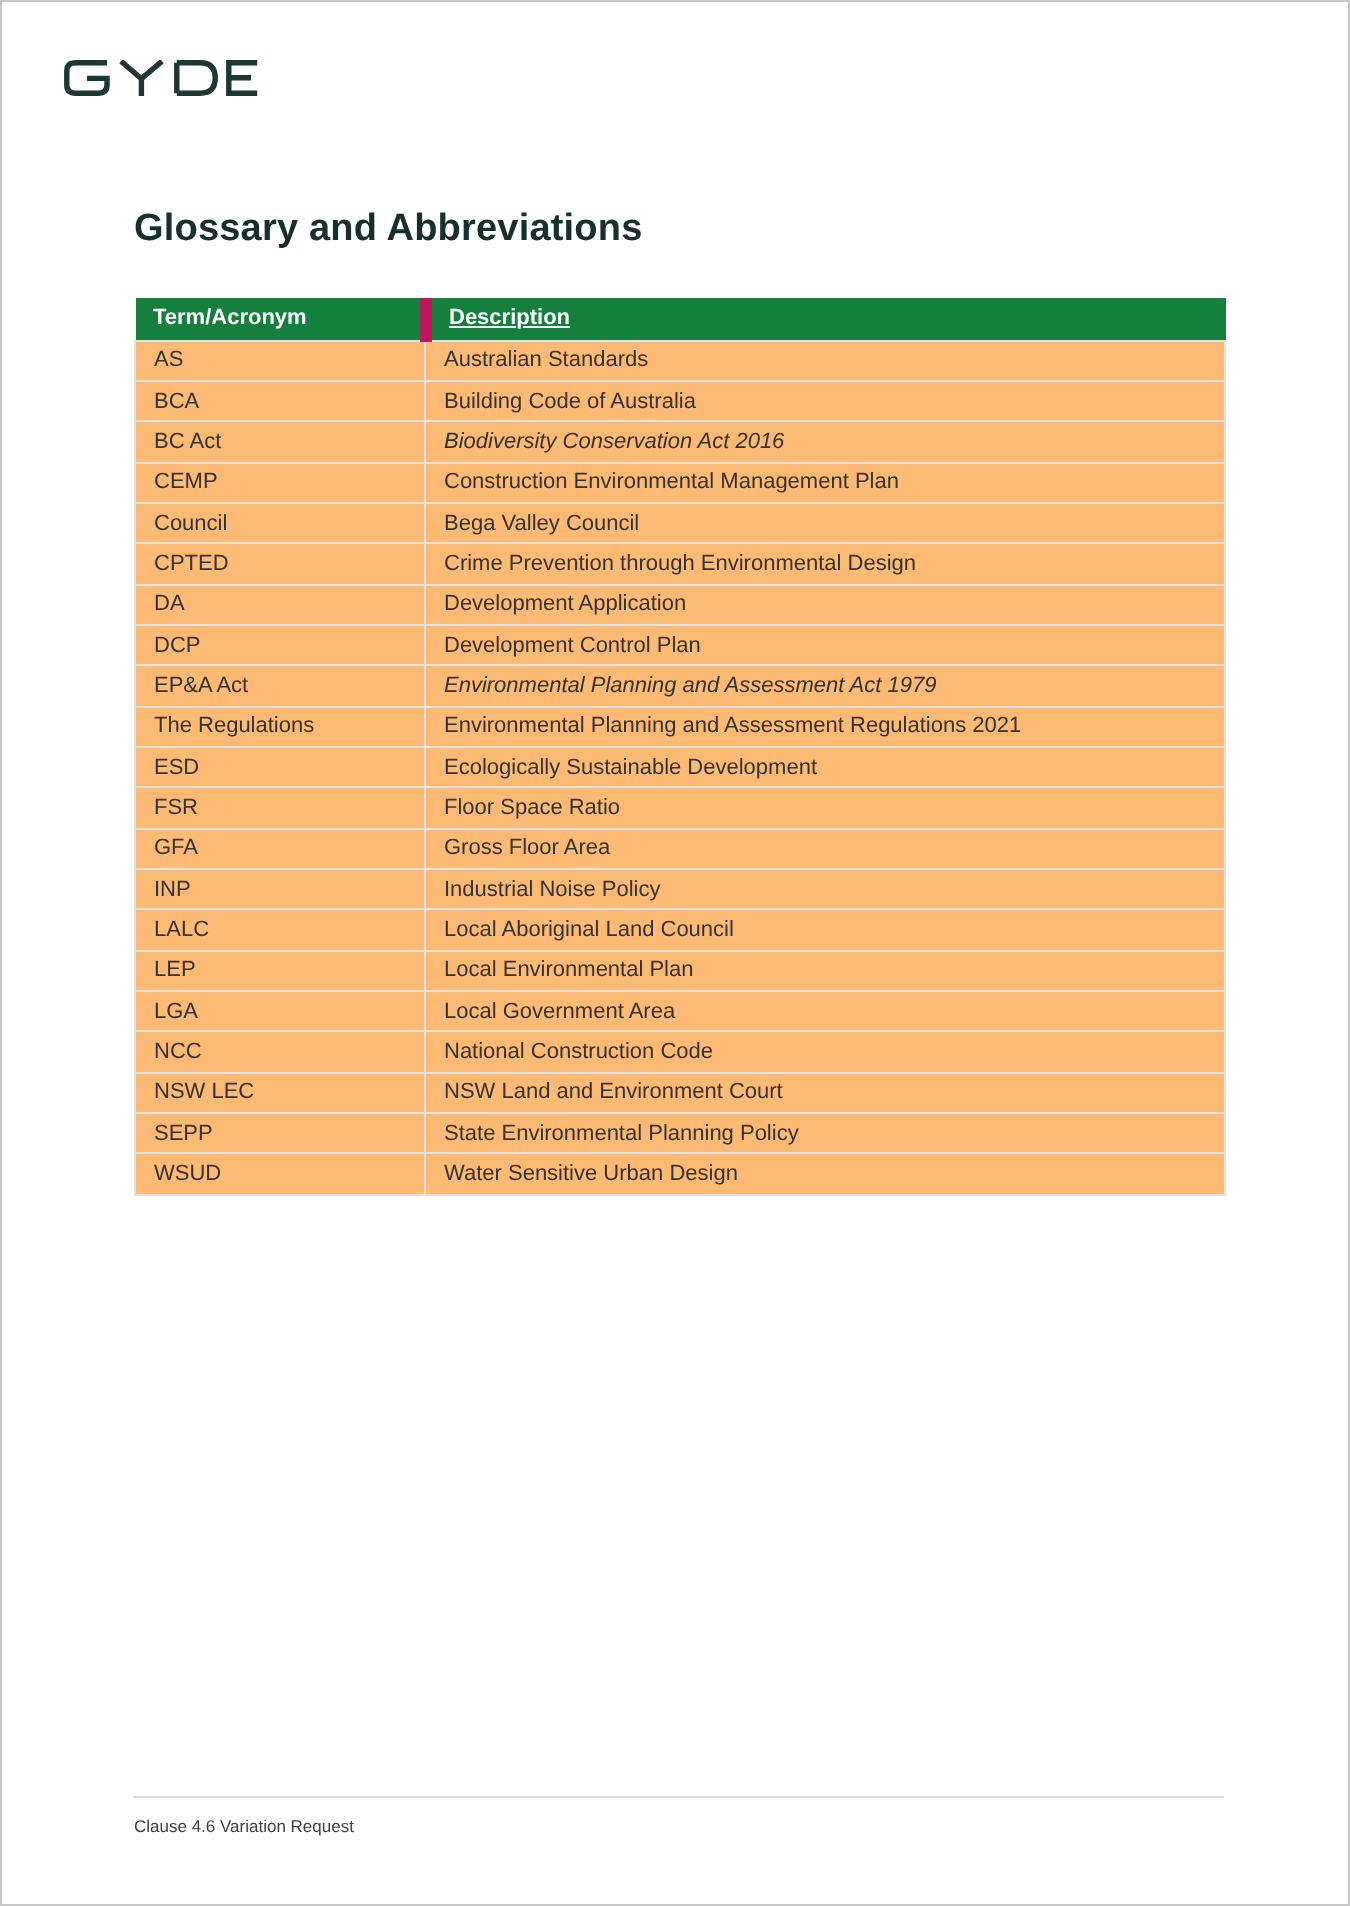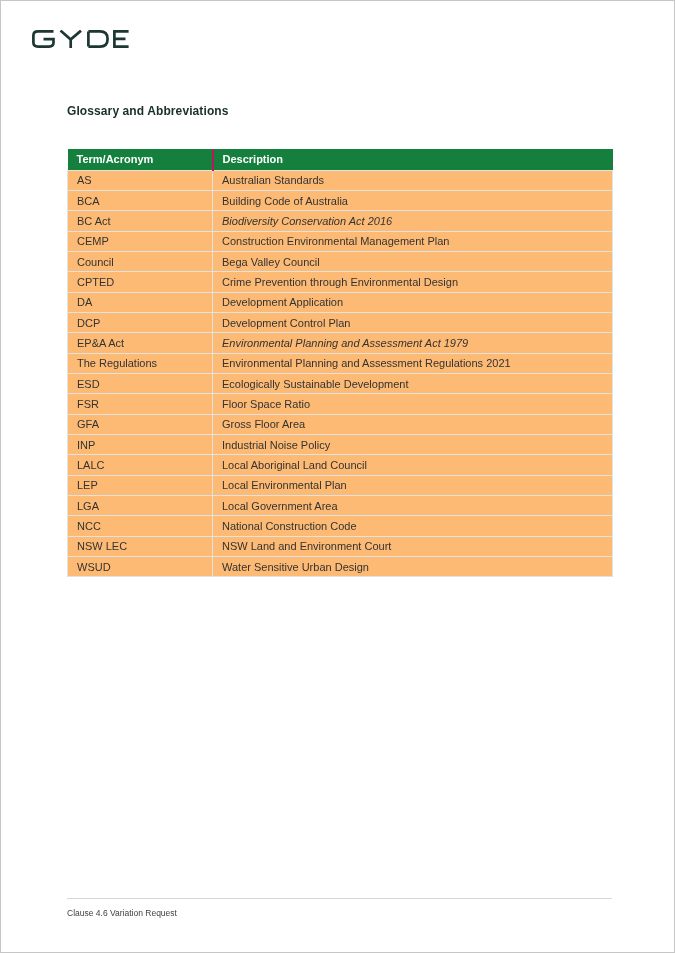--- a/index.html
+++ b/index.html
@@ -21,41 +21,41 @@
     width: 98px; height: 18px;
     display: block;
   }
   .logo path { fill: none; stroke: #1d3732; stroke-width: 2.7; }
   .sr-only {
     position: absolute; width: 1px; height: 1px;
     overflow: hidden; clip: rect(0 0 0 0); white-space: nowrap;
   }
   h1.page-title {
     position: absolute; left: 66px; top: 103px;
-    font-size: 12px; font-weight: bold;
+    font-size: 19px; font-weight: bold;
     color: #18302b; letter-spacing: 0.1px;
   }
   table.glossary {
     position: absolute; left: 66px; top: 148px;
     width: 545px;
     border-collapse: collapse;
     table-layout: fixed;
   }
   table.glossary col.c1 { width: 145px; }
   table.glossary col.c2 { width: 400px; }
   table.glossary th {
     background: #15803d;
     color: #ffffff;
     font-size: 11px; font-weight: bold;
     text-align: left;
     height: 21px;
     padding: 0 4px 0 9px;
     vertical-align: middle;
   }
-  table.glossary th + th { border-left: 2px solid #be185d; }
+  table.glossary th + th { border-left: 6px solid #be185d; text-decoration: underline; }
   table.glossary td {
     font-size: 11px;
     color: #333333;
     height: 20.35px;
     padding: 0 4px 0 9px;
     vertical-align: middle;
     border: 1px solid #e4e2de;
     background: #fdba74;
     white-space: nowrap;
     overflow: hidden;
@@ -196,20 +196,24 @@
     <tr>
       <td>NCC</td>
       <td>National Construction Code</td>
     </tr>
 
     <tr>
       <td>NSW LEC</td>
       <td>NSW Land and Environment Court</td>
     </tr>
 
+    <tr>
+      <td>SEPP</td>
+      <td>State Environmental Planning Policy</td>
+    </tr>
 
     <tr>
       <td>WSUD</td>
       <td>Water Sensitive Urban Design</td>
     </tr>
   </tbody>
   </table>
 
   <div class="footer-rule"></div>
   <div class="footer-left">Clause 4.6 Variation Request</div>

